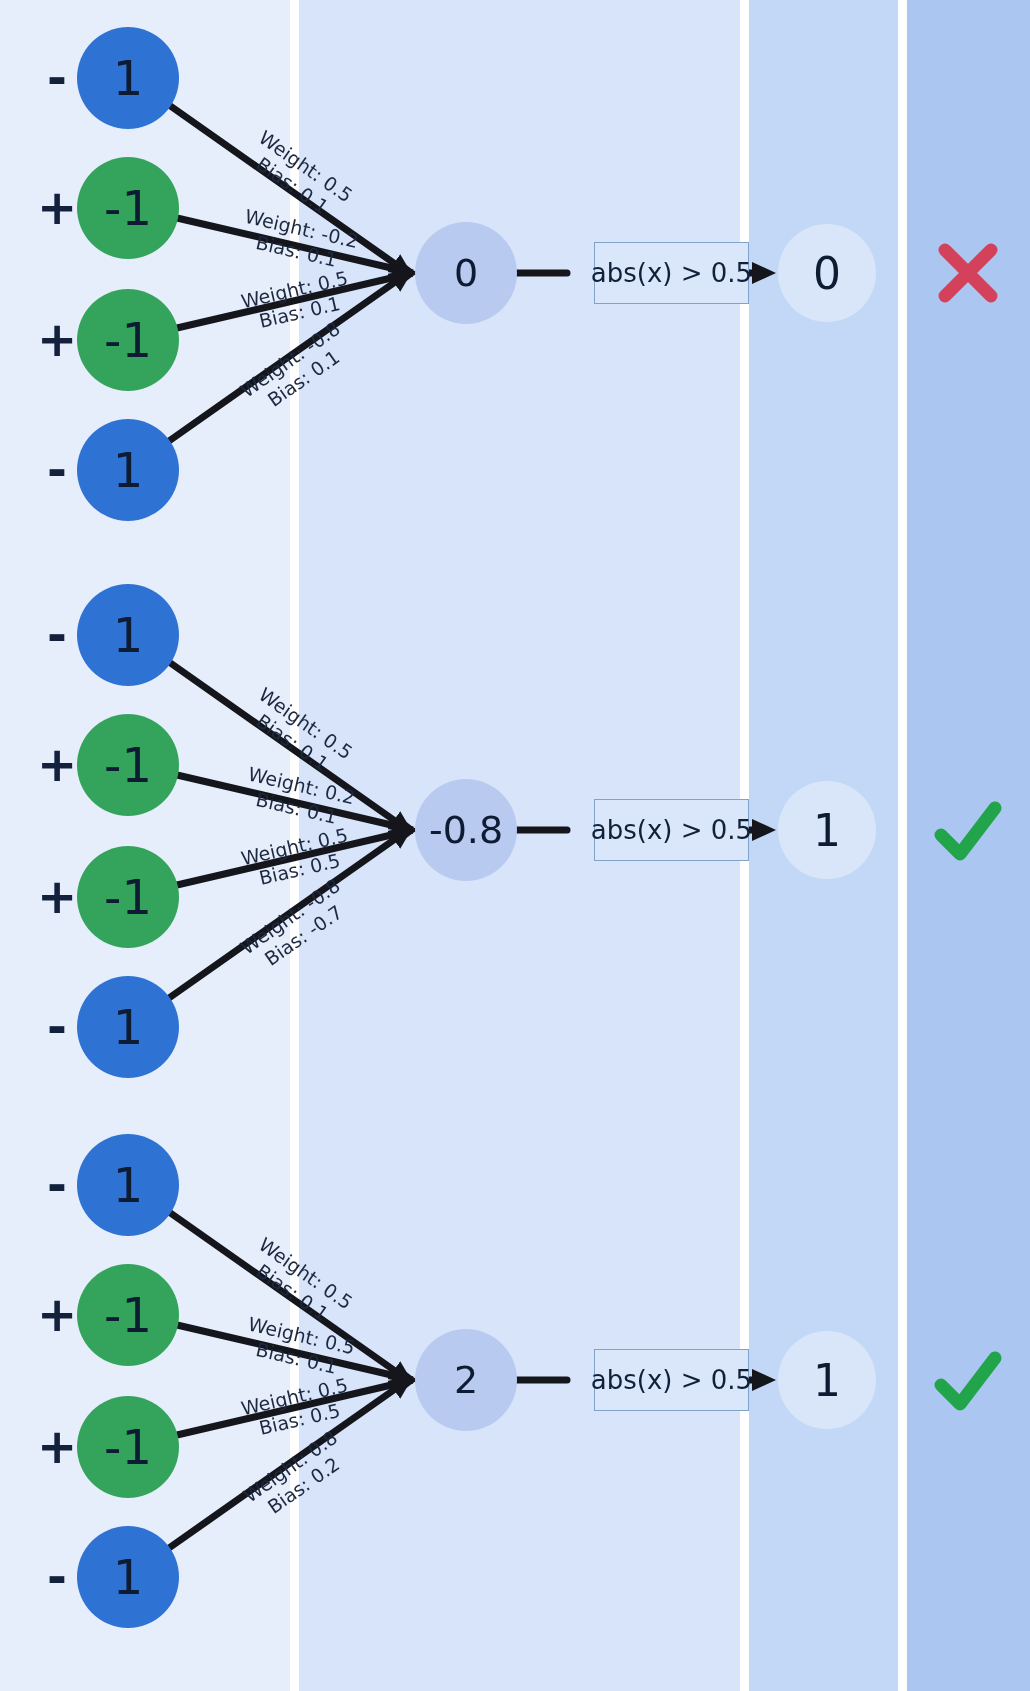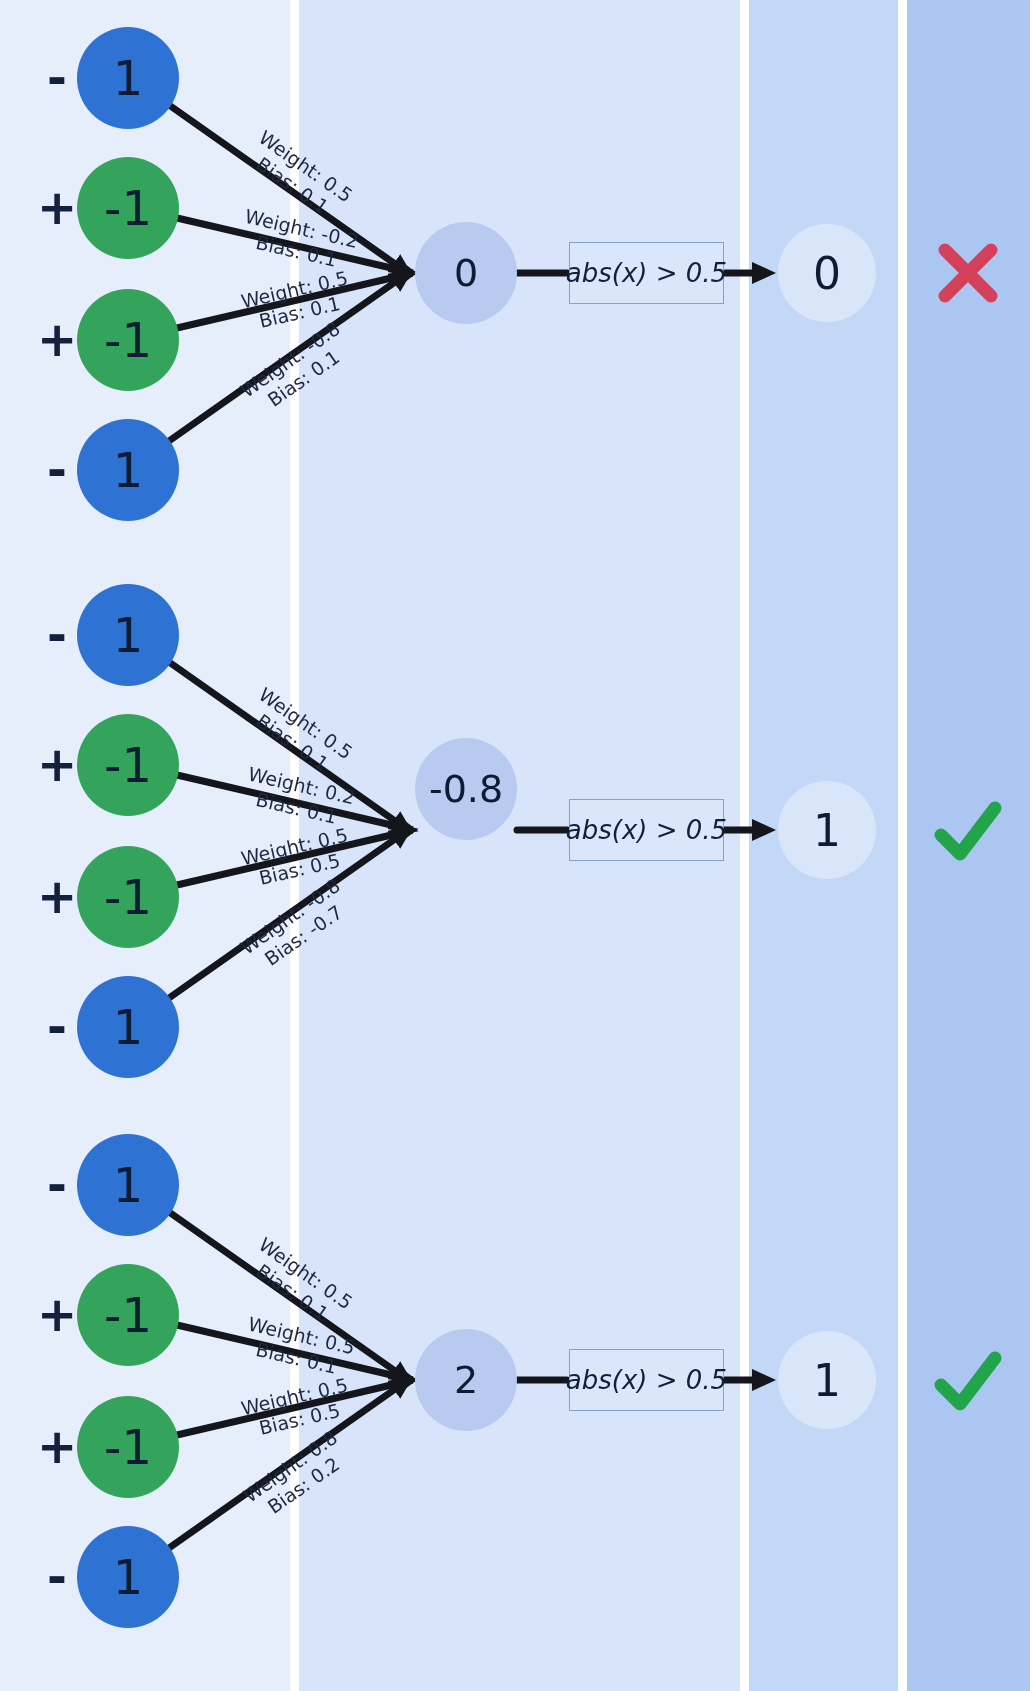--- a/index.html
+++ b/index.html
@@ -29,24 +29,24 @@
     line-height:1.2;color:#1d2940;
     transform:translate(-50%,-50%) rotate(var(--rot));
     white-space:nowrap;
   }
   .sum{
     position:absolute;left:415px;width:102px;height:102px;border-radius:50%;
     background:#b8caf0;display:flex;align-items:center;justify-content:center;
     font-size:38px;color:#0d1b33;
   }
   .absbox{
-    position:absolute;left:569px;width:155px;height:62px;box-sizing:border-box;
+    position:absolute;left:594px;width:155px;height:62px;box-sizing:border-box;
     border:1.5px solid #7fa3cb;background:#dae6fa;
     display:flex;align-items:center;justify-content:center;
-    font-size:26px;color:#10213a;white-space:nowrap;font-style:italic;
+    font-size:26px;color:#10213a;white-space:nowrap;
   }
   .out{
     position:absolute;left:778px;width:98px;height:98px;border-radius:50%;
     background:#d9e6fa;display:flex;align-items:center;justify-content:center;
     font-size:44px;color:#0d1b33;
   }
   .mark{position:absolute;left:933px;width:70px;height:70px;}
 </style>
 </head>
 <body>
@@ -144,21 +144,21 @@
   </div>
   <div class="elabel" style="left:297px;top:858px;--rot:-13deg">
     <div>Weight: 0.5</div>
     <div>Bias: 0.5</div>
   </div>
   <div class="elabel" style="left:297px;top:926px;--rot:-35deg">
     <div>Weight: -0.8</div>
     <div>Bias: -0.7</div>
   </div>
 
-  <div class="sum" style="top:738px">-0.8</div>
+  <div class="sum" style="top:779px">-0.8</div>
   <div class="absbox" style="top:799px">abs(x) &gt; 0.5</div>
   <div class="out" style="top:781px">1</div>
 
   <svg class="mark" style="top:795px" viewBox="0 0 70 70">
     <path d="M8,40 L27,59 L62,13" stroke="#22a44b" stroke-width="13" fill="none" stroke-linecap="round" stroke-linejoin="round"></path>
   </svg>
 
   <div class="sign" style="top:1159px">-</div>
   <div class="sign" style="top:1289px">+</div>
   <div class="sign" style="top:1421px">+</div>

